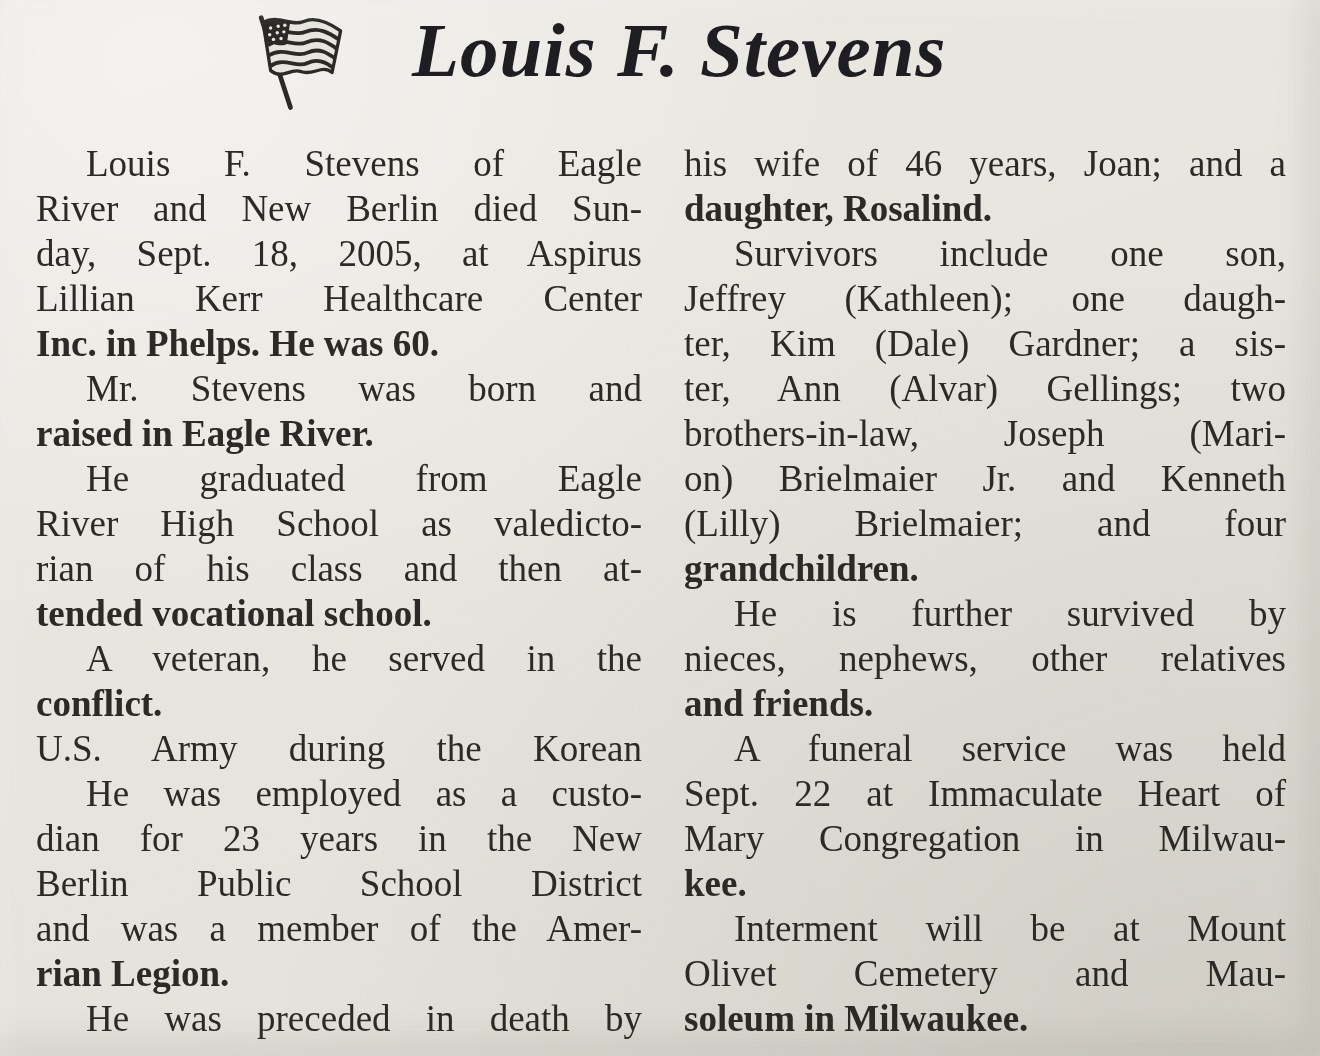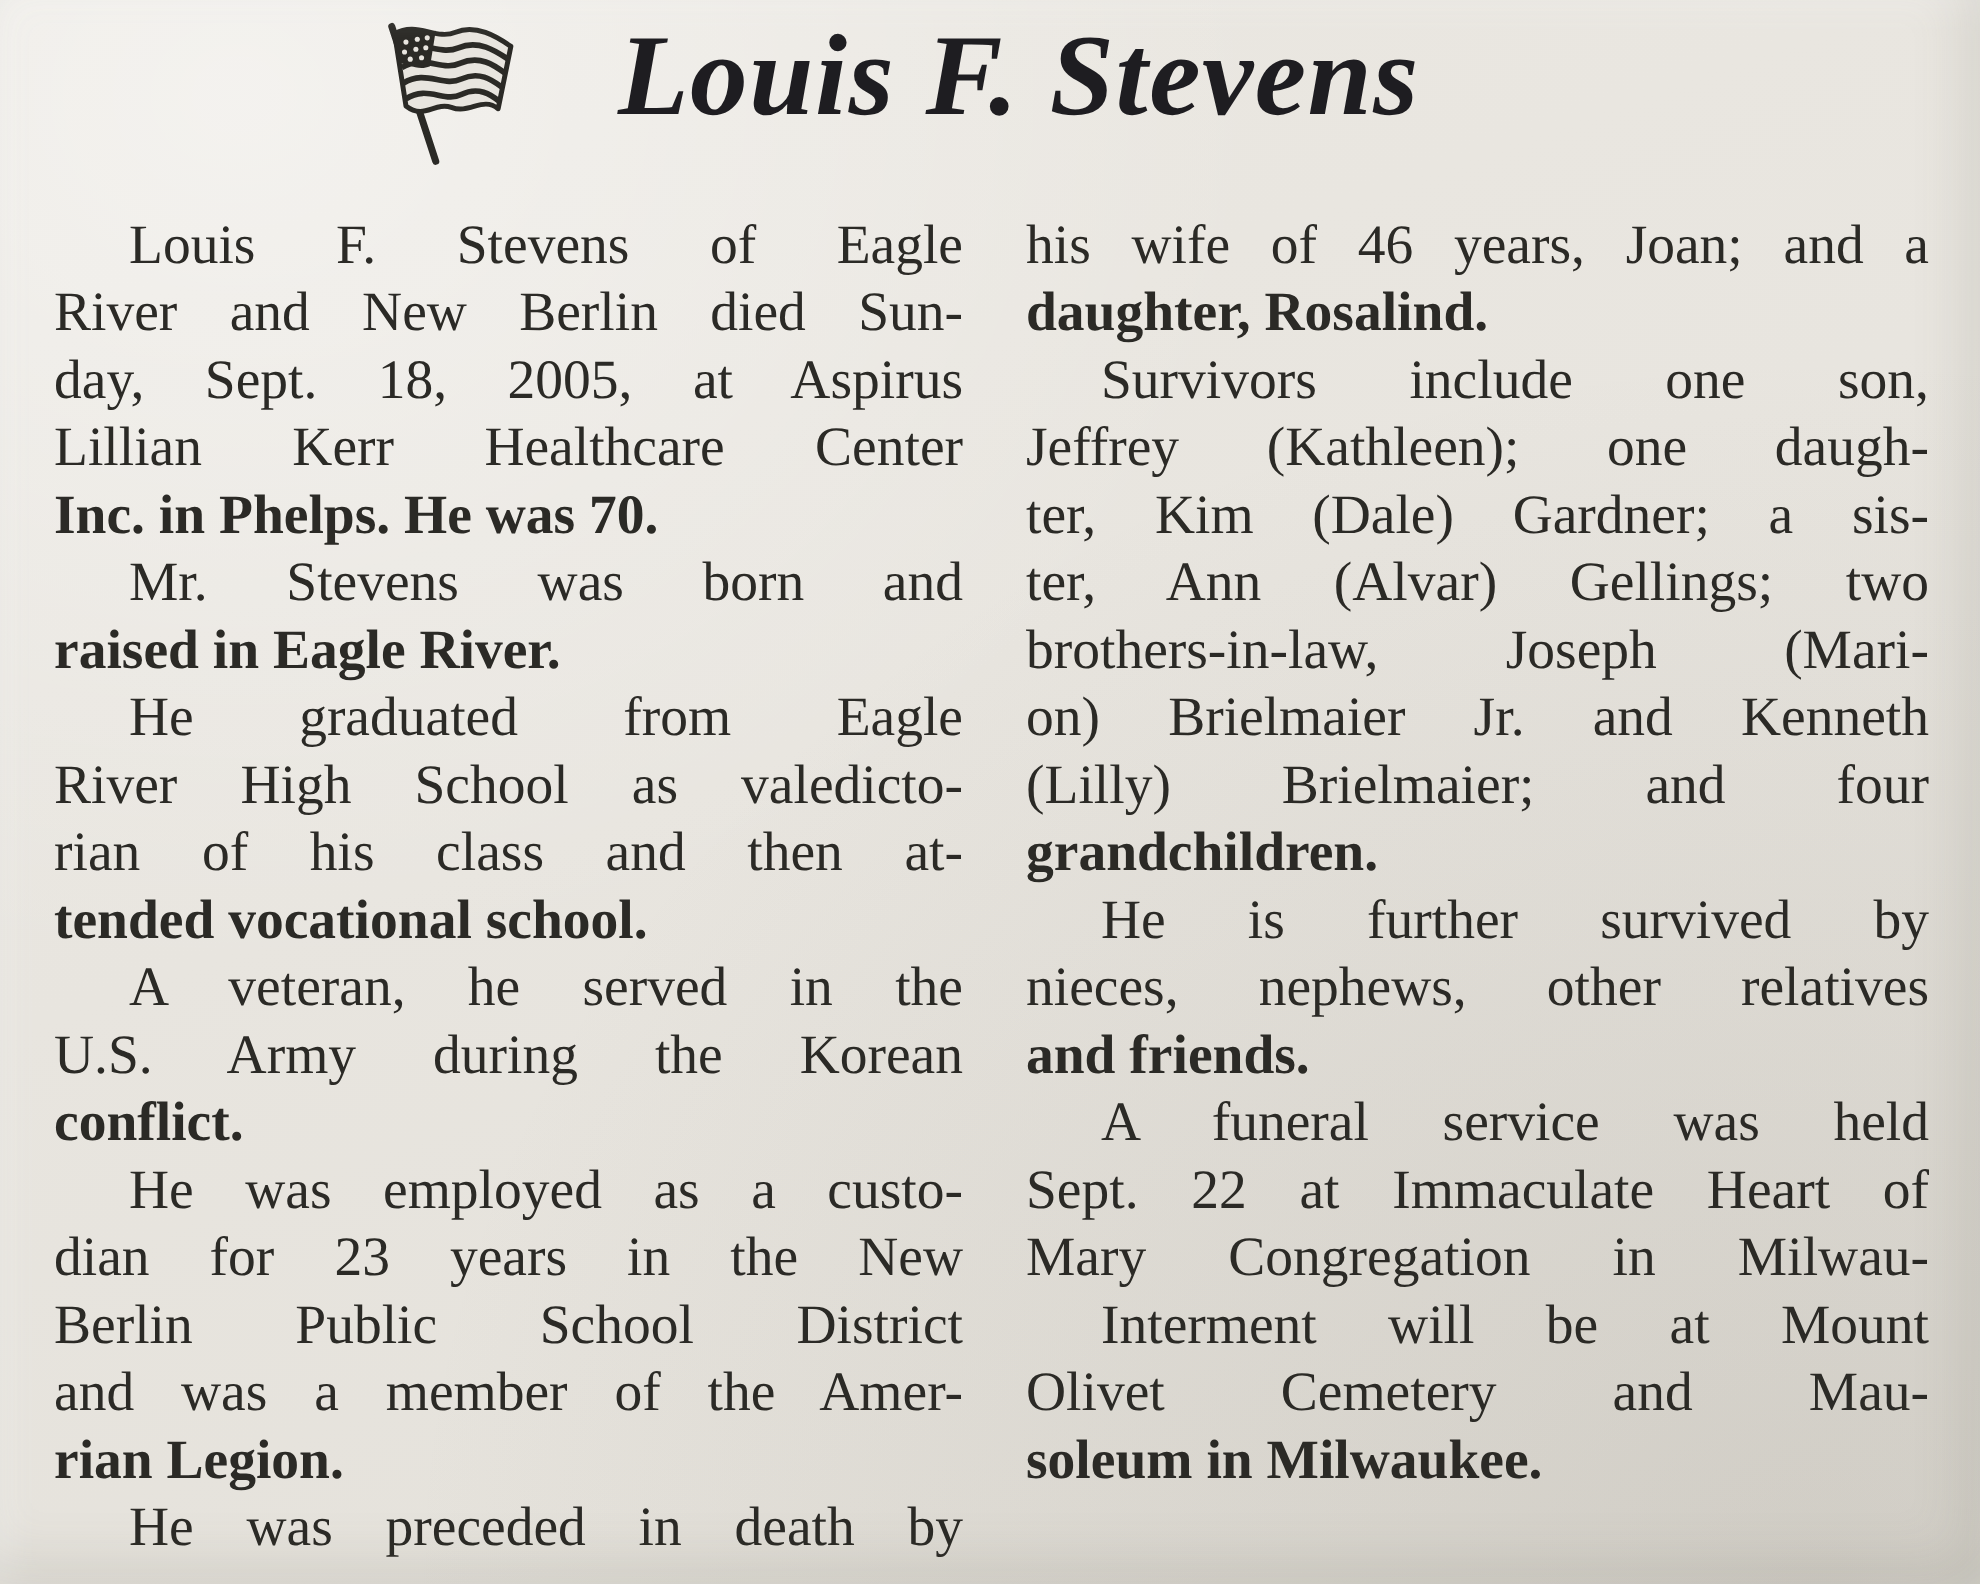--- a/index.html
+++ b/index.html
@@ -90,36 +90,36 @@
     </svg>
     <h1 class="headline">Louis F. Stevens</h1>
   </div>
 
   <div class="column column-left">
       <div class="paragraph">
         <div class="line indent">Louis F. Stevens of Eagle</div>
         <div class="line">River and New Berlin died Sun-</div>
         <div class="line">day, Sept. 18, 2005, at Aspirus</div>
         <div class="line">Lillian Kerr Healthcare Center</div>
-        <div class="line lastline">Inc. in Phelps. He was 70.</div>
+        <div class="line lastline">Inc. in Phelps. He was 60.</div>
       </div>
       <div class="paragraph">
         <div class="line indent">Mr. Stevens was born and</div>
         <div class="line lastline">raised in Eagle River.</div>
       </div>
       <div class="paragraph">
         <div class="line indent">He graduated from Eagle</div>
         <div class="line">River High School as valedicto-</div>
         <div class="line">rian of his class and then at-</div>
         <div class="line lastline">tended vocational school.</div>
       </div>
       <div class="paragraph">
         <div class="line indent">A veteran, he served in the</div>
+        <div class="line lastline">conflict.</div>
         <div class="line">U.S. Army during the Korean</div>
-        <div class="line lastline">conflict.</div>
       </div>
       <div class="paragraph">
         <div class="line indent">He was employed as a custo-</div>
         <div class="line">dian for 23 years in the New</div>
         <div class="line">Berlin Public School District</div>
         <div class="line">and was a member of the Amer-</div>
         <div class="line lastline">rian Legion.</div>
       </div>
       <div class="paragraph">
         <div class="line indent">He was preceded in death by</div>
@@ -142,20 +142,21 @@
       </div>
       <div class="paragraph">
         <div class="line indent">He is further survived by</div>
         <div class="line">nieces, nephews, other relatives</div>
         <div class="line lastline">and friends.</div>
       </div>
       <div class="paragraph">
         <div class="line indent">A funeral service was held</div>
         <div class="line">Sept. 22 at Immaculate Heart of</div>
         <div class="line">Mary Congregation in Milwau-</div>
+        <div class="line lastline">kee.</div>
       </div>
       <div class="paragraph">
         <div class="line indent">Interment will be at Mount</div>
         <div class="line">Olivet Cemetery and Mau-</div>
         <div class="line lastline">soleum in Milwaukee.</div>
       </div>
     </div>
 
 </div>
 

